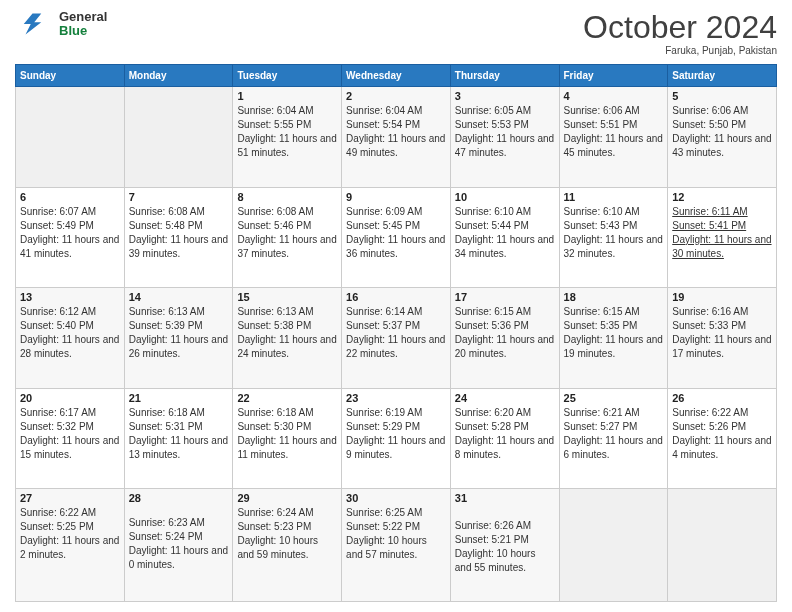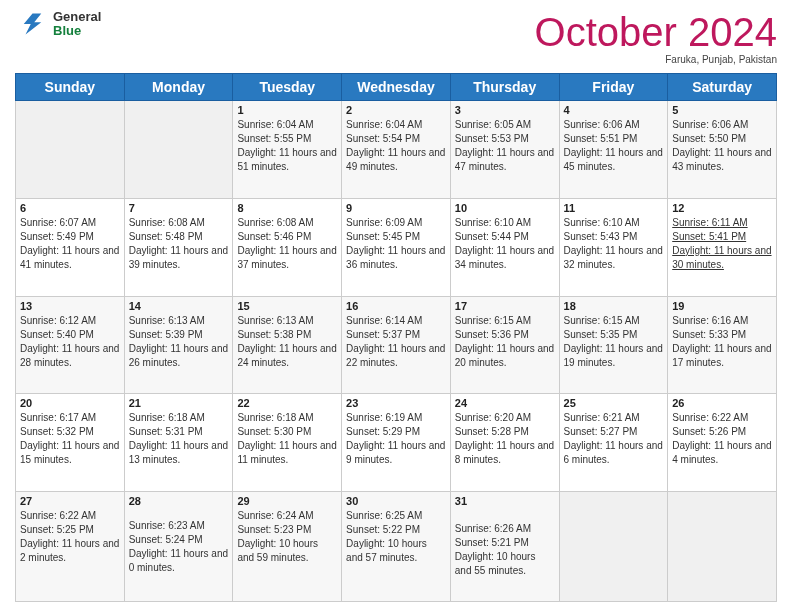--- a/index.html
+++ b/index.html
@@ -19,59 +19,59 @@
     }
     .header {
       display: flex;
       justify-content: space-between;
       align-items: flex-start;
       margin-bottom: 8px;
     }
     .logo {
       display: flex;
       align-items: center;
-      gap: 10px;
+      gap: 16px;
     }
     .logo-text {
       font-size: 13px;
       font-weight: bold;
       color: #333;
       line-height: 1.1;
     }
     .logo-blue { color: #15803d; }
     .logo-icon {
       width: 28px;
       height: 28px;
     }
     .title-block {
       text-align: right;
     }
     .month-title {
-      font-size: 40px;
+      font-size: 32px;
       font-weight: normal;
-      color: #be185d;
+      color: #404040;
       line-height: 1.1;
     }
     .location {
       font-size: 10px;
       color: #444;
     }
     .calendar {
       width: 100%;
       border-collapse: collapse;
       flex: 1;
       table-layout: fixed;
     }
     .calendar thead tr th {
       background-color: #2979c0;
       color: #fff;
-      font-size: 14px;
+      font-size: 10px;
       font-weight: bold;
       padding: 5px 4px;
-      text-align: center;
+      text-align: left;
       border: 1px solid #1a5ea0;
     }
     .calendar tbody tr td {
       border: 1px solid #ccc;
       vertical-align: top;
       padding: 3px 4px;
       font-size: 9.5px;
       color: #222;
       height: 80px;
       background: #fff;

